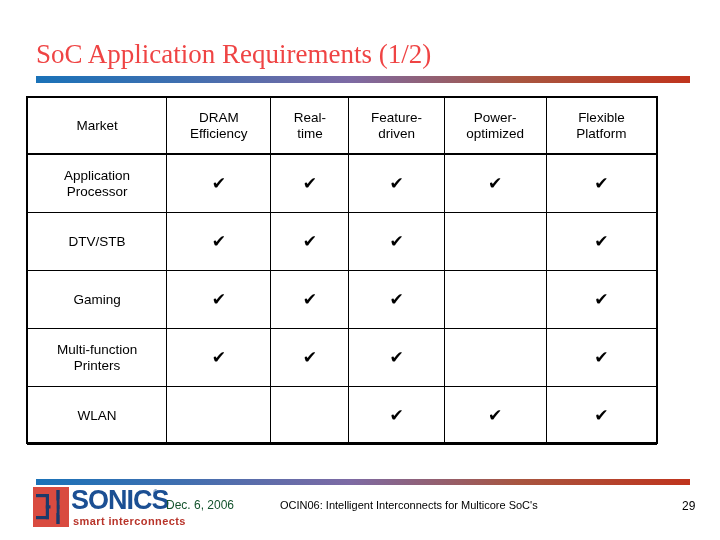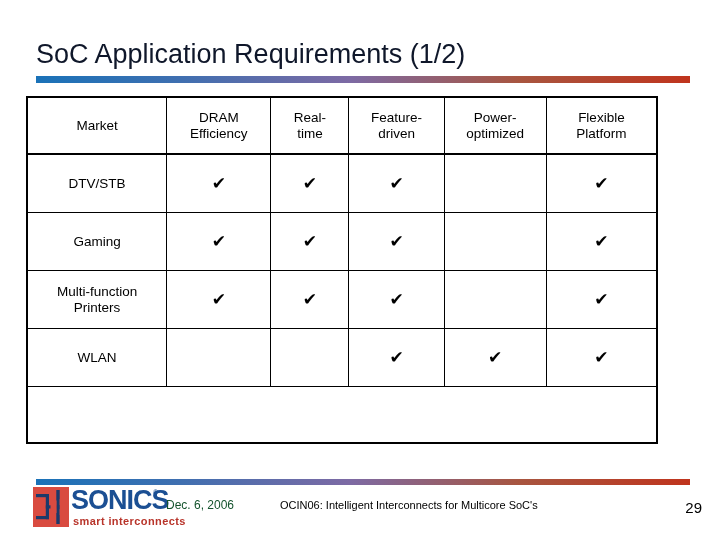--- a/index.html
+++ b/index.html
@@ -17,23 +17,24 @@
 
   
   #slide-title {
     position: absolute;
     left: 36px;
     top: 36px;
     width: 650px;
     height: 36px;
     font-size: 27px;
     line-height: 36px;
-    color: #0f172a;
+    color: #ef4444;
     white-space: nowrap;
     letter-spacing: 0px;
+    font-family: Liberation Serif, serif;
   }
   #title-rule {
     position: absolute;
     left: 36px;
     top: 76px;
     width: 654px;
     height: 7px;
     background: linear-gradient(to right, #1a72b8 0%, #3f6fb0 22%, #7d6aa4 48%, #a8553f 74%, #c0341d 100%);
   }
 
@@ -171,23 +172,22 @@
     left: 280px;
     top: 499px;
     font-size: 11px;
     color: #000000;
     white-space: nowrap;
   }
   #footer-page {
     position: absolute;
     left: 682px;
     top: 499px;
-    font-size: 15px;
+    font-size: 12px;
     color: #000000;
-    text-align: right;
     width: 20px;
   }
 </style>
 </head>
 <body>
 
 <div id="slide-title">SoC Application Requirements (1/2)</div>
 <div id="title-rule"></div>
 
 <table id="req-table">
@@ -219,20 +219,41 @@
       <td class="cell-center">
         <div>Power-</div>
         <div>optimized</div>
       </td>
       <td class="cell-center">
         <div>Flexible</div>
         <div>Platform</div>
       </td>
     </tr>
 
+    <tr class="body-row">
+      <td class="cell-pad-left">
+        <div>Application</div>
+        <div>Processor</div>
+      </td>
+      <td class="cell-center">
+        <span class="check">✔</span>
+      </td>
+      <td class="cell-center">
+        <span class="check">✔</span>
+      </td>
+      <td class="cell-center">
+        <span class="check">✔</span>
+      </td>
+      <td class="cell-center">
+        <span class="check">✔</span>
+      </td>
+      <td class="cell-center">
+        <span class="check">✔</span>
+      </td>
+    </tr>
 
     <tr class="body-row">
       <td class="cell-pad-left">
         <div>DTV/STB</div>
       </td>
       <td class="cell-center">
         <span class="check">✔</span>
       </td>
       <td class="cell-center">
         <span class="check">✔</span>

